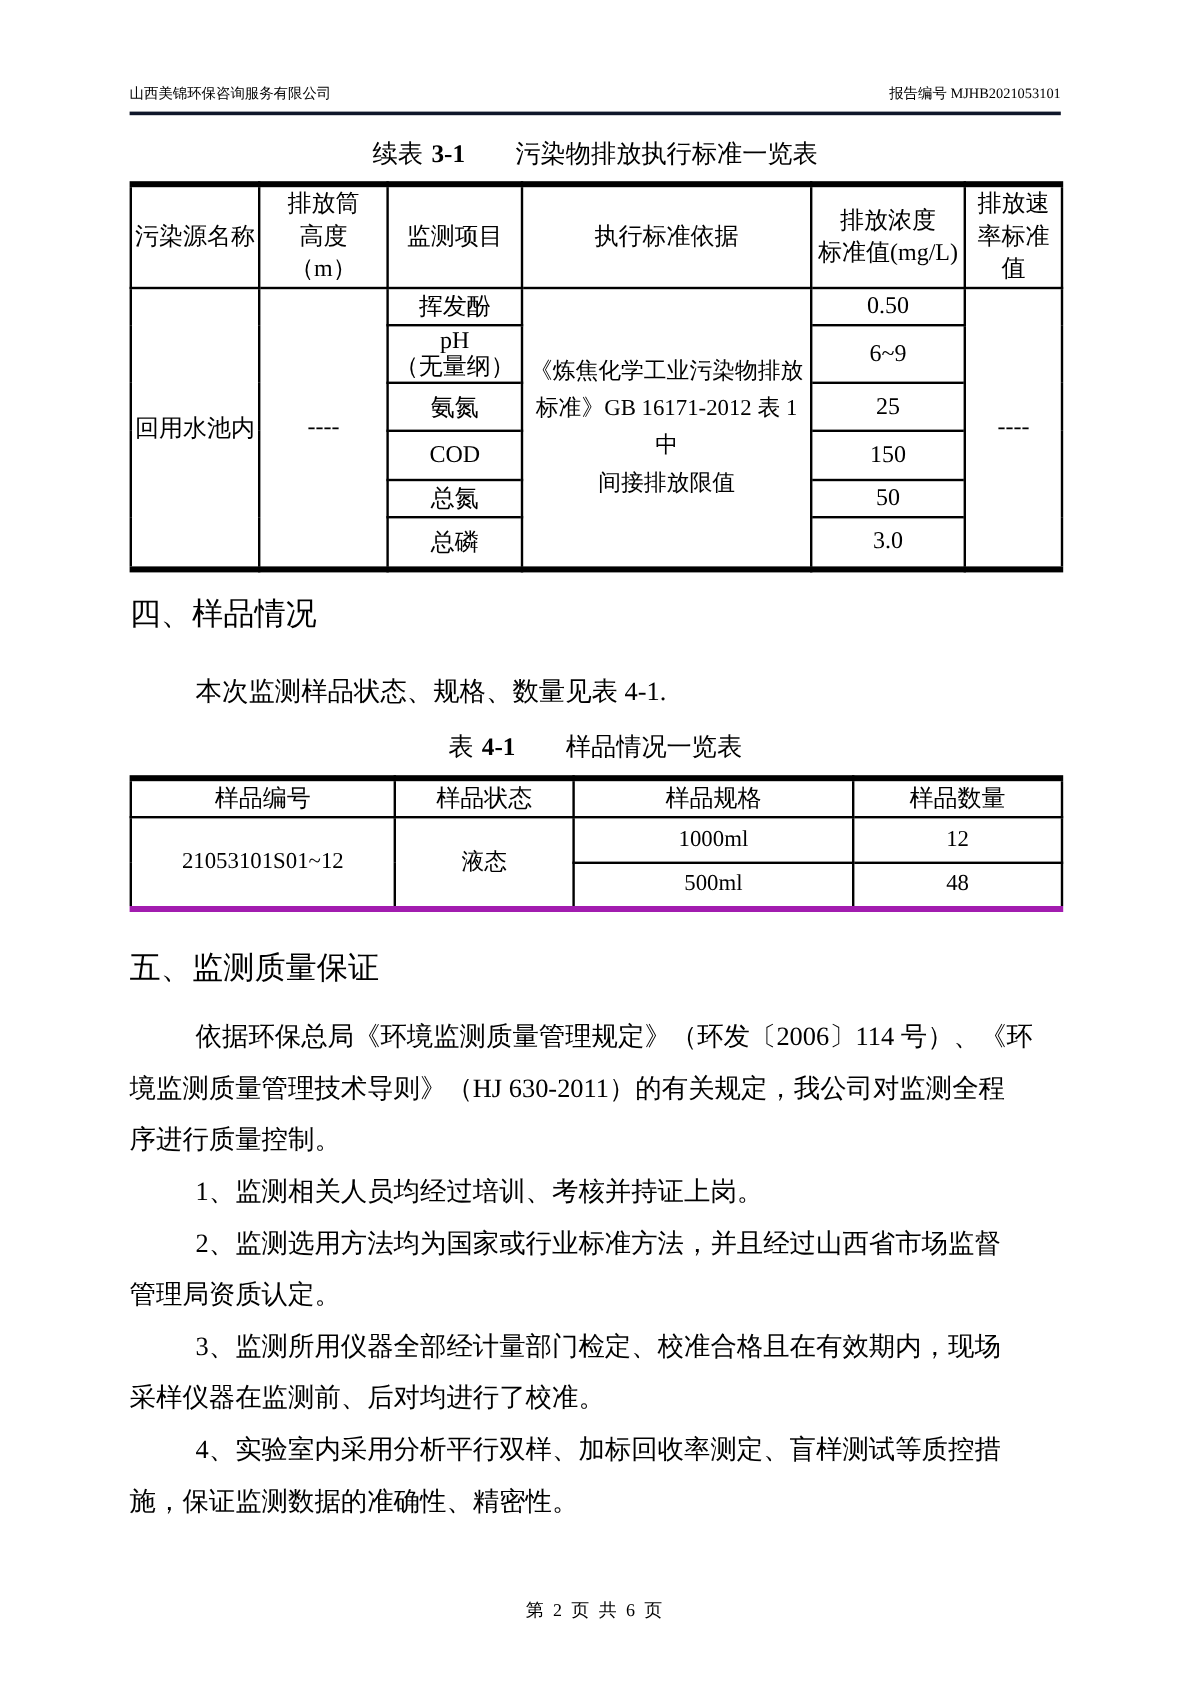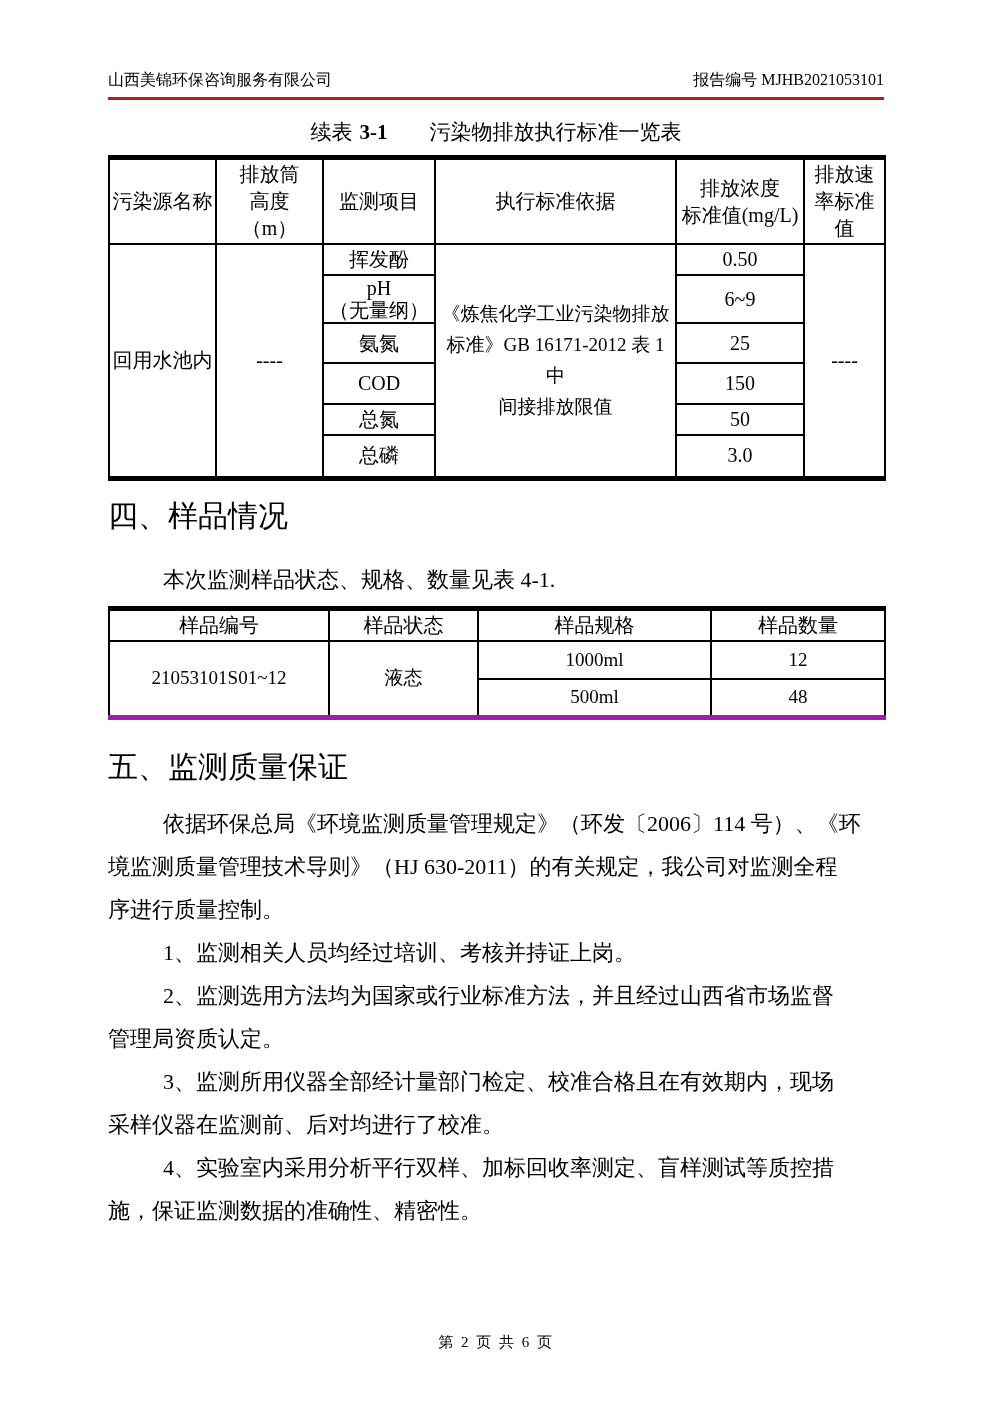--- a/index.html
+++ b/index.html
@@ -14,25 +14,25 @@
   .page {
     width: 992px;
     height: 1403px;
     padding: 0 108px;
     position: relative;
   }
   
   .hdr-bar {
     padding-top: 70px;
     padding-bottom: 6px;
-    border-bottom: 3px solid #b91c1c;
+    border-bottom: 3px solid #0f172a;
     display: flex;
     justify-content: space-between;
     align-items: flex-end;
-    font-size: 16px;
+    font-size: 12px;
   }
   
   .tbl-title {
     margin-top: 19px;
     text-align: center;
     font-size: 21px;
     line-height: 26px;
   }
   .tbl-title .num { font-weight: bold; margin-left: 7px; }
   .tbl-title .txt { margin-left: 42px; }
@@ -60,21 +60,21 @@
   .t31 .r0 td { height: 28px; }
   .t31 .r1 td { height: 46px; line-height: 22px; }
   .t31 .r2 td { height: 40px; }
   .t31 .r3 td { height: 41px; border-radius: 15px; }
   .t31 .r4 td { height: 25px; }
   .t31 .r5 td { height: 43px; }
   .t31 .std { font-size: 19px; line-height: 31px; }
   
   .sec-heading {
     margin-top: 18px;
-    font-size: 30px;
+    font-size: 26px;
     line-height: 34px;
     font-weight: normal;
   }
   .sec5-heading { margin-top: 30px; }
   .para {
     margin-top: 34px;
     font-size: 22px;
     line-height: 43px;
     text-indent: 2.5em;
     white-space: pre-line;
@@ -172,20 +172,23 @@
         <td>总磷</td>
         <td>3.0</td>
       </tr>
     </tbody>
   </table>
 
   <div class="sec-heading">四、样品情况</div>
 
   <div class="para sec4-para">本次监测样品状态、规格、数量见表 4-1.</div>
 
+  <div class="tbl-title t41-title">
+    <span>表</span><span class="num">4-1</span><span class="txt">样品情况一览表</span>
+  </div>
 
   <table class="t41">
     <colgroup>
       <col style="width:220px">
         <col style="width:149px">
         <col style="width:233px">
         <col style="width:174px">
     </colgroup>
     <tbody>
       <tr class="hrow">

